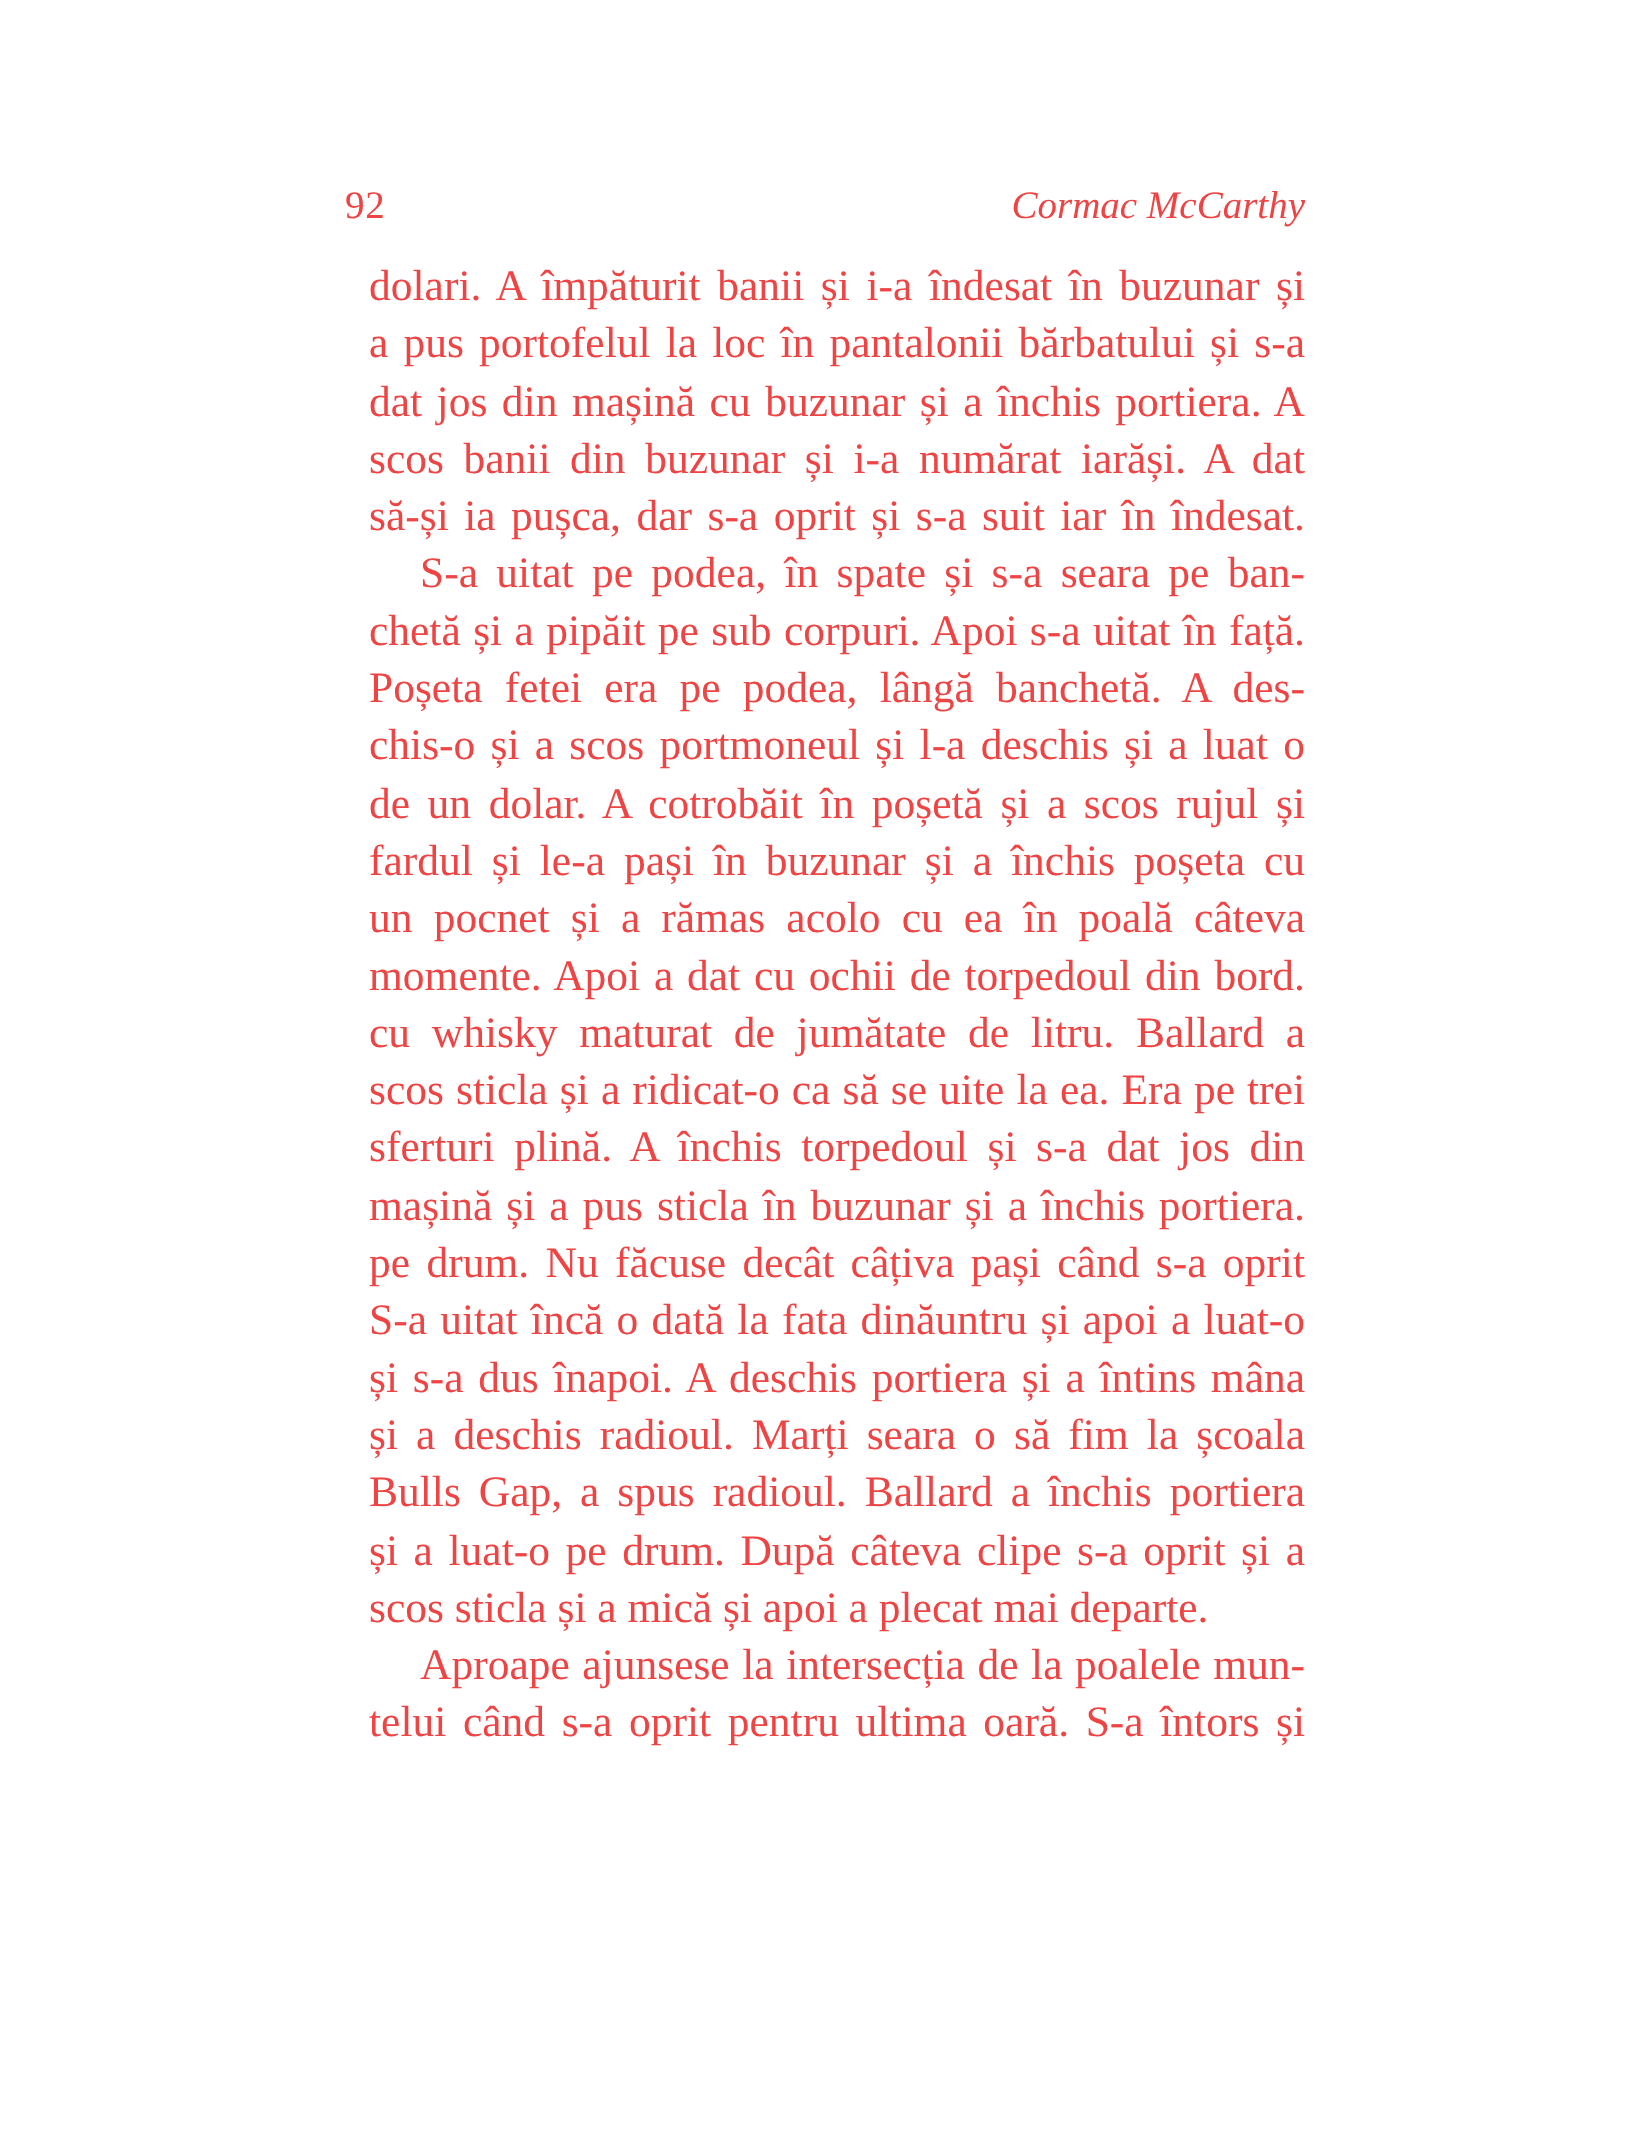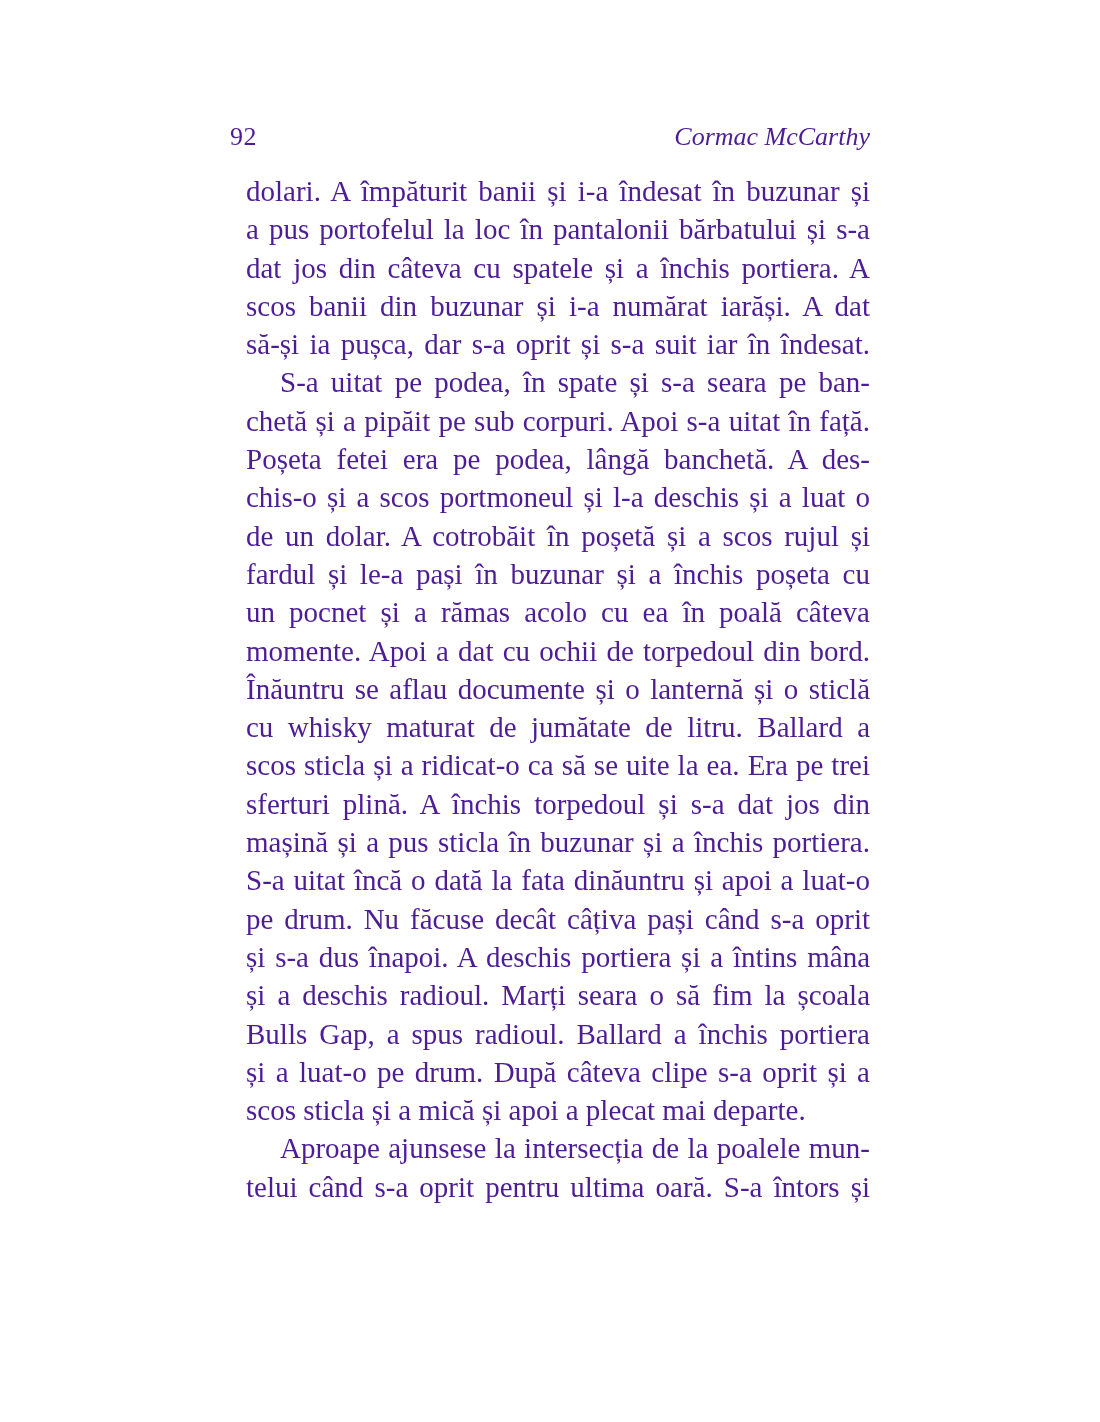--- a/index.html
+++ b/index.html
@@ -7,21 +7,21 @@
     padding: 0;
     background: #ffffff;
   }
   .page {
     position: relative;
     width: 1100px;
     height: 1422px;
     background: #ffffff;
     overflow: hidden;
     font-family: "Liberation Serif", "DejaVu Serif", serif;
-    color: #4c1d95;
+    color: #ef4444;
   }
   .running-header {
     position: absolute;
     top: 122px;
     left: 230px;
     right: 230px;
     display: flex;
     justify-content: space-between;
     align-items: baseline;
     font-size: 26px;
@@ -59,38 +59,37 @@
 
 <div class="page">
   <header class="running-header">
     <span class="pagenum">92</span>
     <span class="author">Cormac McCarthy</span>
   </header>
 
   <main class="body-text" id="body-text">
       <div class="line">dolari. A împăturit banii și i-a îndesat în buzunar și</div>
       <div class="line">a pus portofelul la loc în pantalonii bărbatului și s-a</div>
-      <div class="line">dat jos din câteva cu spatele și a închis portiera. A</div>
+      <div class="line">dat jos din mașină cu buzunar și a închis portiera. A</div>
       <div class="line">scos banii din buzunar și i-a numărat iarăși. A dat</div>
       <div class="line">să-și ia pușca, dar s-a oprit și s-a suit iar în îndesat.</div>
       <div class="line indent">S-a uitat pe podea, în spate și s-a seara pe ban-</div>
       <div class="line">chetă și a pipăit pe sub corpuri. Apoi s-a uitat în față.</div>
       <div class="line">Poșeta fetei era pe podea, lângă banchetă. A des-</div>
       <div class="line">chis-o și a scos portmoneul și l-a deschis și a luat o</div>
       <div class="line">de un dolar. A cotrobăit în poșetă și a scos rujul și</div>
       <div class="line">fardul și le-a pași în buzunar și a închis poșeta cu</div>
       <div class="line">un pocnet și a rămas acolo cu ea în poală câteva</div>
       <div class="line">momente. Apoi a dat cu ochii de torpedoul din bord.</div>
-      <div class="line">Înăuntru se aflau documente și o lanternă și o sticlă</div>
       <div class="line">cu whisky maturat de jumătate de litru. Ballard a</div>
       <div class="line">scos sticla și a ridicat-o ca să se uite la ea. Era pe trei</div>
       <div class="line">sferturi plină. A închis torpedoul și s-a dat jos din</div>
       <div class="line">mașină și a pus sticla în buzunar și a închis portiera.</div>
+      <div class="line">pe drum. Nu făcuse decât câțiva pași când s-a oprit</div>
       <div class="line">S-a uitat încă o dată la fata dinăuntru și apoi a luat-o</div>
-      <div class="line">pe drum. Nu făcuse decât câțiva pași când s-a oprit</div>
       <div class="line">și s-a dus înapoi. A deschis portiera și a întins mâna</div>
       <div class="line">și a deschis radioul. Marți seara o să fim la școala</div>
       <div class="line">Bulls Gap, a spus radioul. Ballard a închis portiera</div>
       <div class="line">și a luat-o pe drum. După câteva clipe s-a oprit și a</div>
       <div class="line para-end">scos sticla și a mică și apoi a plecat mai departe.</div>
       <div class="line indent">Aproape ajunsese la intersecția de la poalele mun-</div>
       <div class="line">telui când s-a oprit pentru ultima oară. S-a întors și</div>
     </main>
 </div>
 

